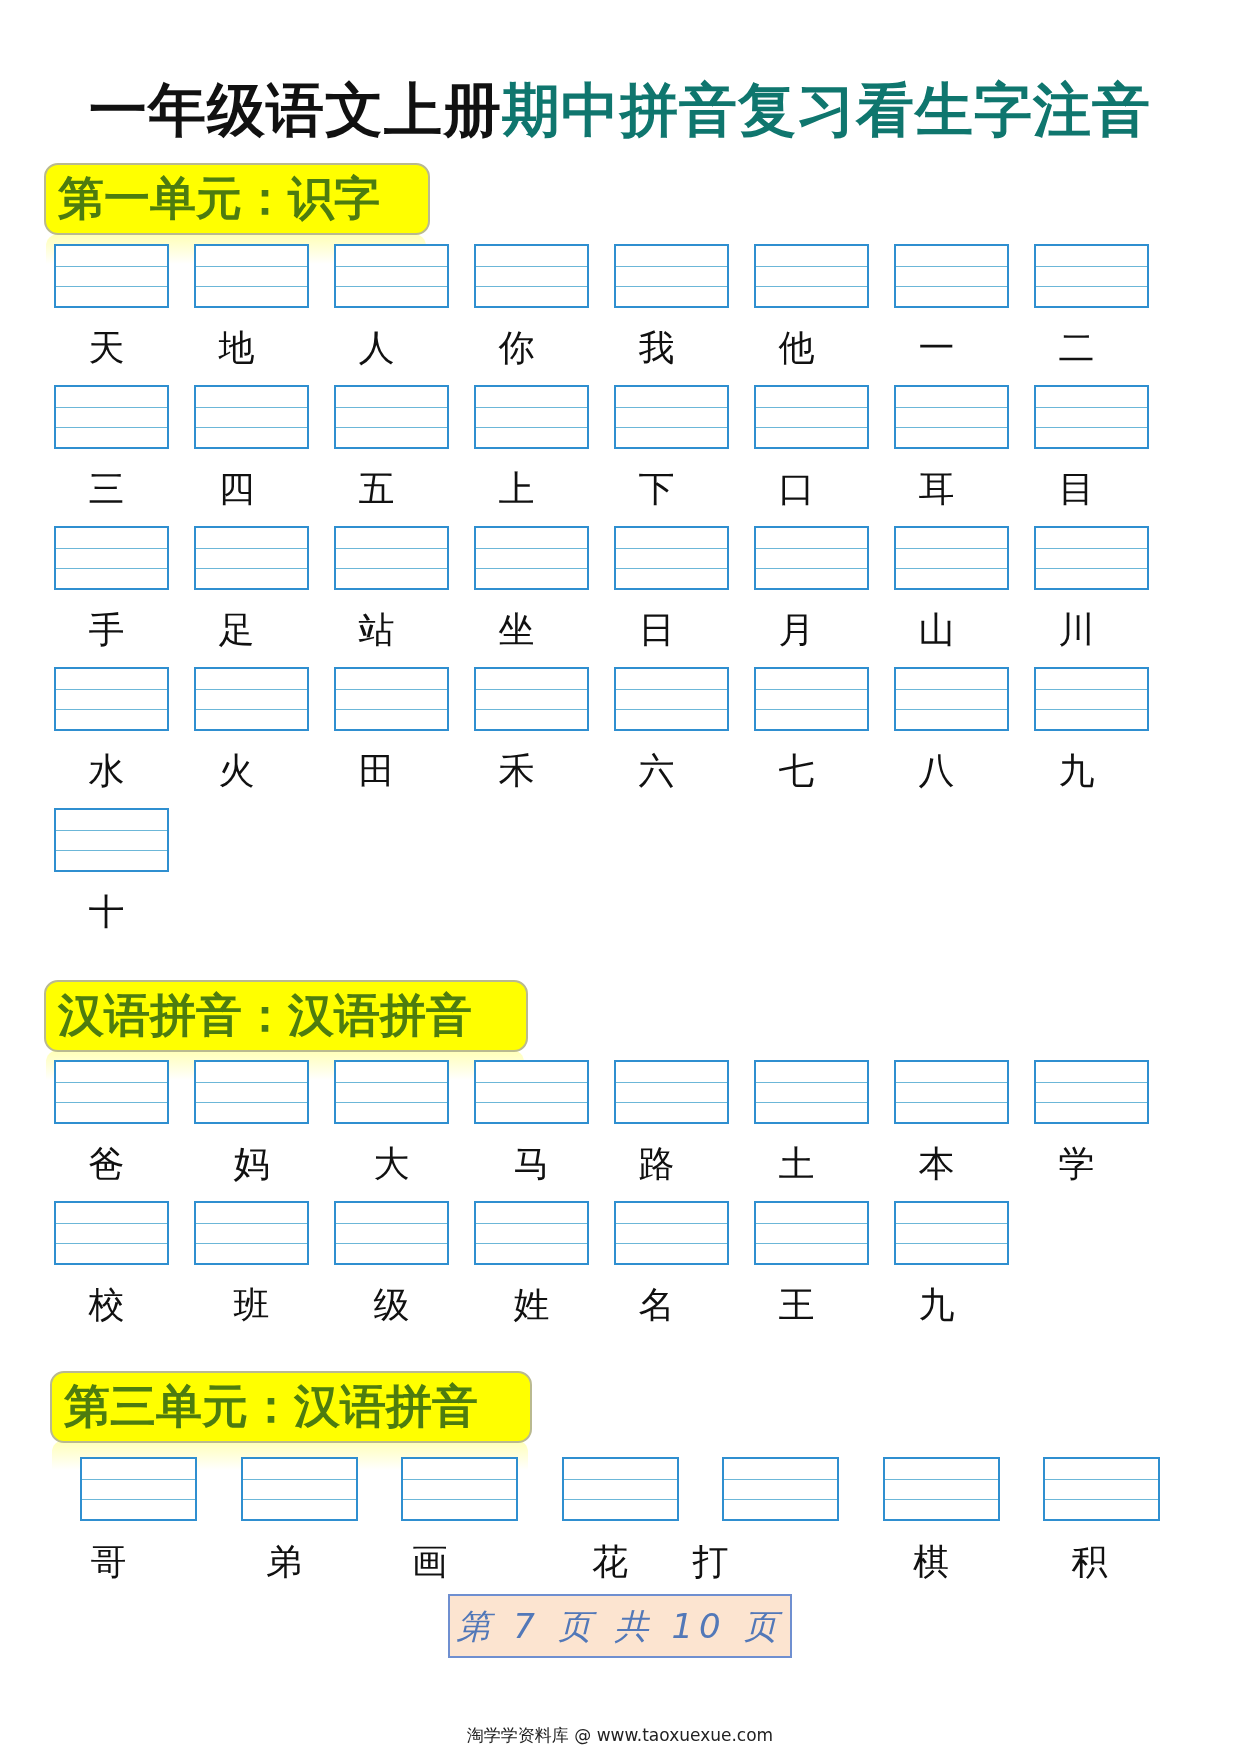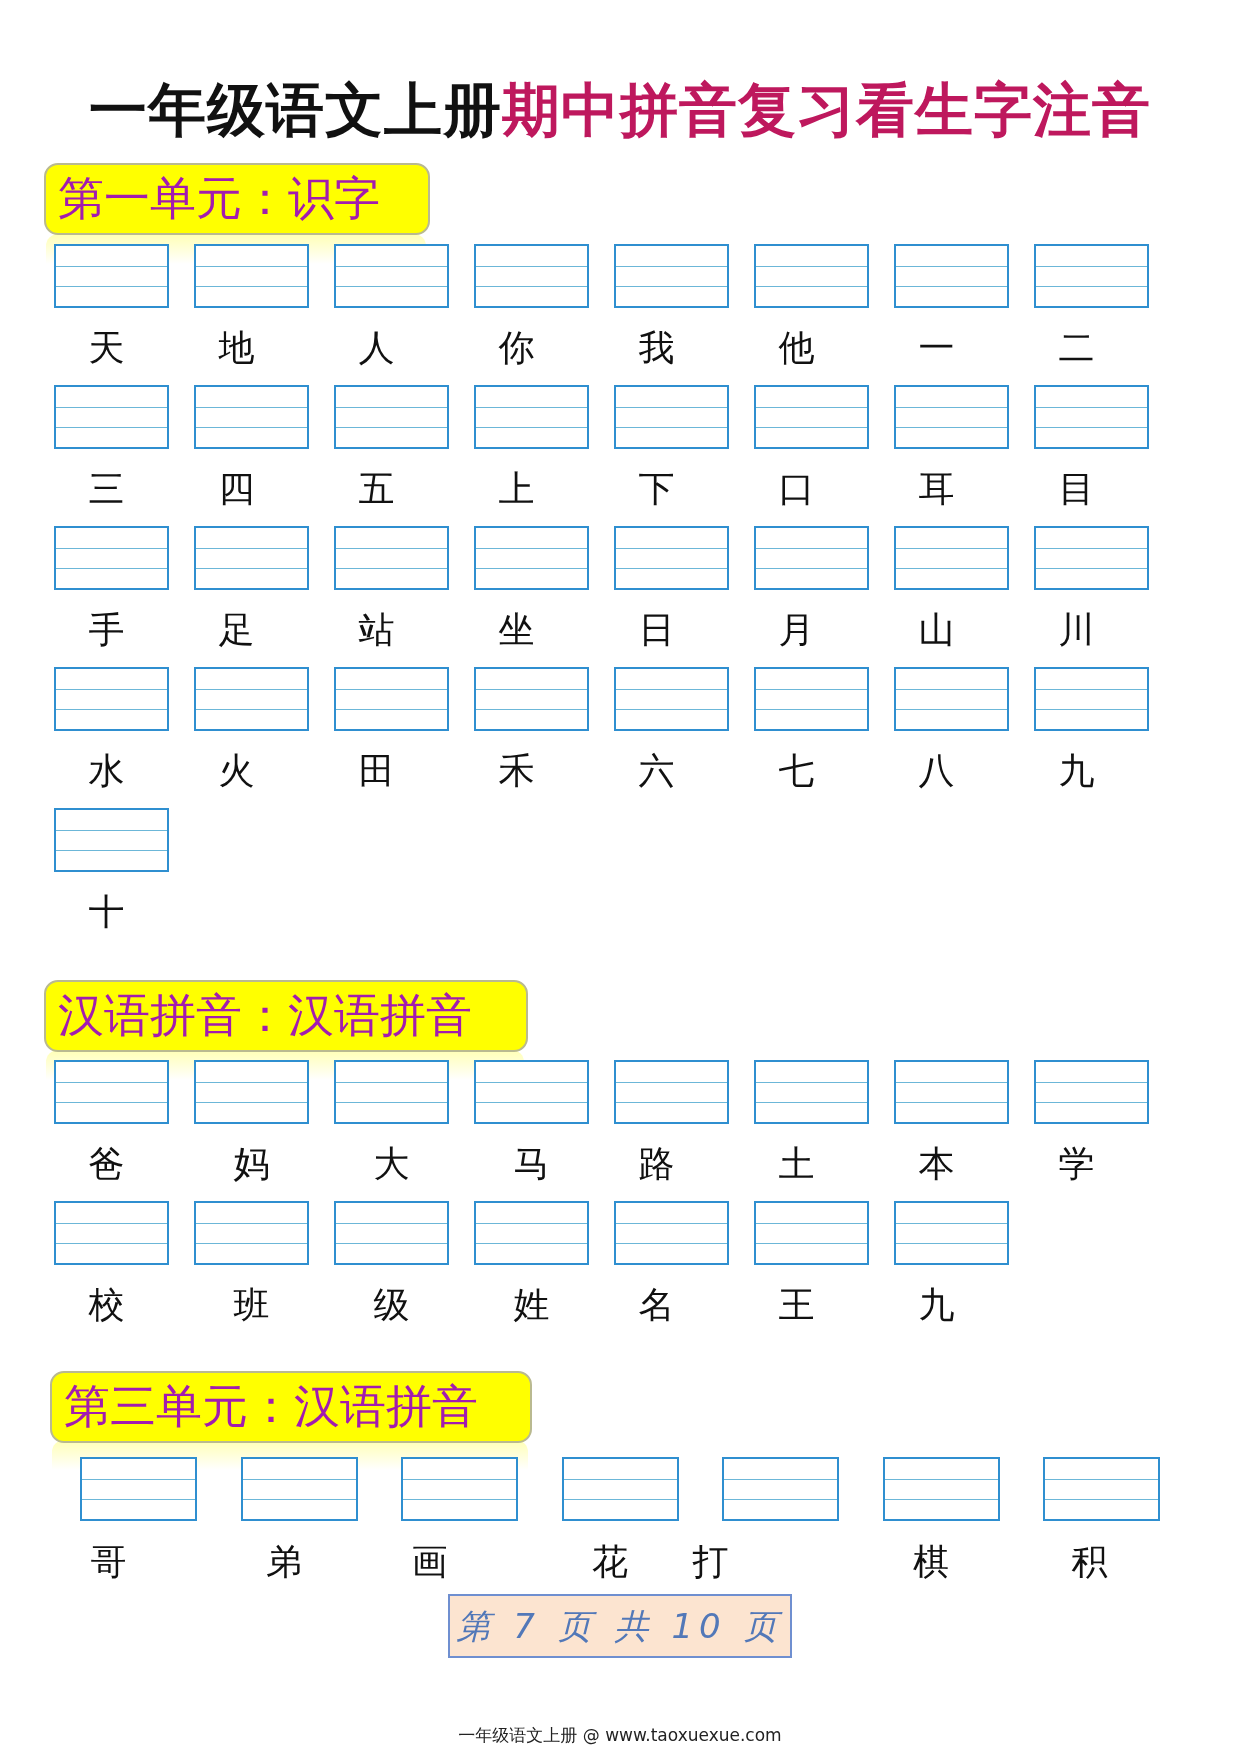--- a/index.html
+++ b/index.html
@@ -2,24 +2,24 @@
 <html><head>
 <meta charset="utf-8">
 <style>
   html, body { margin: 0; padding: 0; background: #ffffff; }
   body { width: 1240px; height: 1753px; position: relative; overflow: hidden;
          font-family: "DejaVu Serif", "Liberation Serif", serif; }
   .title { position: absolute; top: 70px; left: 0; width: 1240px; text-align: center;
            font-family: "DejaVu Sans", "Liberation Sans", sans-serif; font-weight: bold;
            font-size: 58px; letter-spacing: 1px; line-height: 80px; }
   .title .black { color: #111111; }
-  .title .red { color: #be185d; }
+  .title .red { color: #0f766e; }
   .unit-header { position: absolute; background: #ffff00; border: 2px solid #b9b990;
                  border-radius: 14px; font-family: "DejaVu Sans", "Liberation Sans", sans-serif;
-                 font-weight: normal; color: #a21caf; font-size: 46px; line-height: 66px;
+                 font-weight: bold; color: #4d7c0f; font-size: 46px; line-height: 66px;
                  padding: 0 12px 0 12px; box-sizing: border-box; white-space: nowrap; }
   .unit-glow { position: absolute; height: 30px; border-radius: 12px 12px 0 0;
                background: linear-gradient(to bottom, rgba(255,255,120,0.55), rgba(255,255,255,0)); }
   .pbox { position: absolute; width: 115px; height: 64px; box-sizing: border-box;
           border: 2.5px solid #2f8fd0; background: #fff; }
   .pbox::before, .pbox::after { content: ""; position: absolute; left: 0; right: 0;
           height: 0; border-top: 1.5px solid #6cb7d8; }
   .pbox::before { top: 20px; }
   .pbox::after { top: 40px; }
   .hanzi { position: absolute; width: 115px; text-align: center; font-size: 36px;
@@ -158,13 +158,13 @@
     <div class="hanzi" style="left: 551.5px; top: 1540px; width: 117px;">花</div>
     <div class="pbox" style="left: 722px; top: 1457px; width: 117px;"></div>
     <div class="hanzi" style="left: 652px; top: 1540px; width: 117px;">打</div>
     <div class="pbox" style="left: 882.5px; top: 1457px; width: 117px;"></div>
     <div class="hanzi" style="left: 872.5px; top: 1540px; width: 117px;">棋</div>
     <div class="pbox" style="left: 1043px; top: 1457px; width: 117px;"></div>
     <div class="hanzi" style="left: 1031px; top: 1540px; width: 117px;">积</div>
   </div>
 
 <div class="pager">第 7 页 共 10 页</div>
-<div class="footer">一年级语文上册 @ www.taoxuexue.com</div>
+<div class="footer">淘学学资料库 @ www.taoxuexue.com</div>
 
 </body></html>

